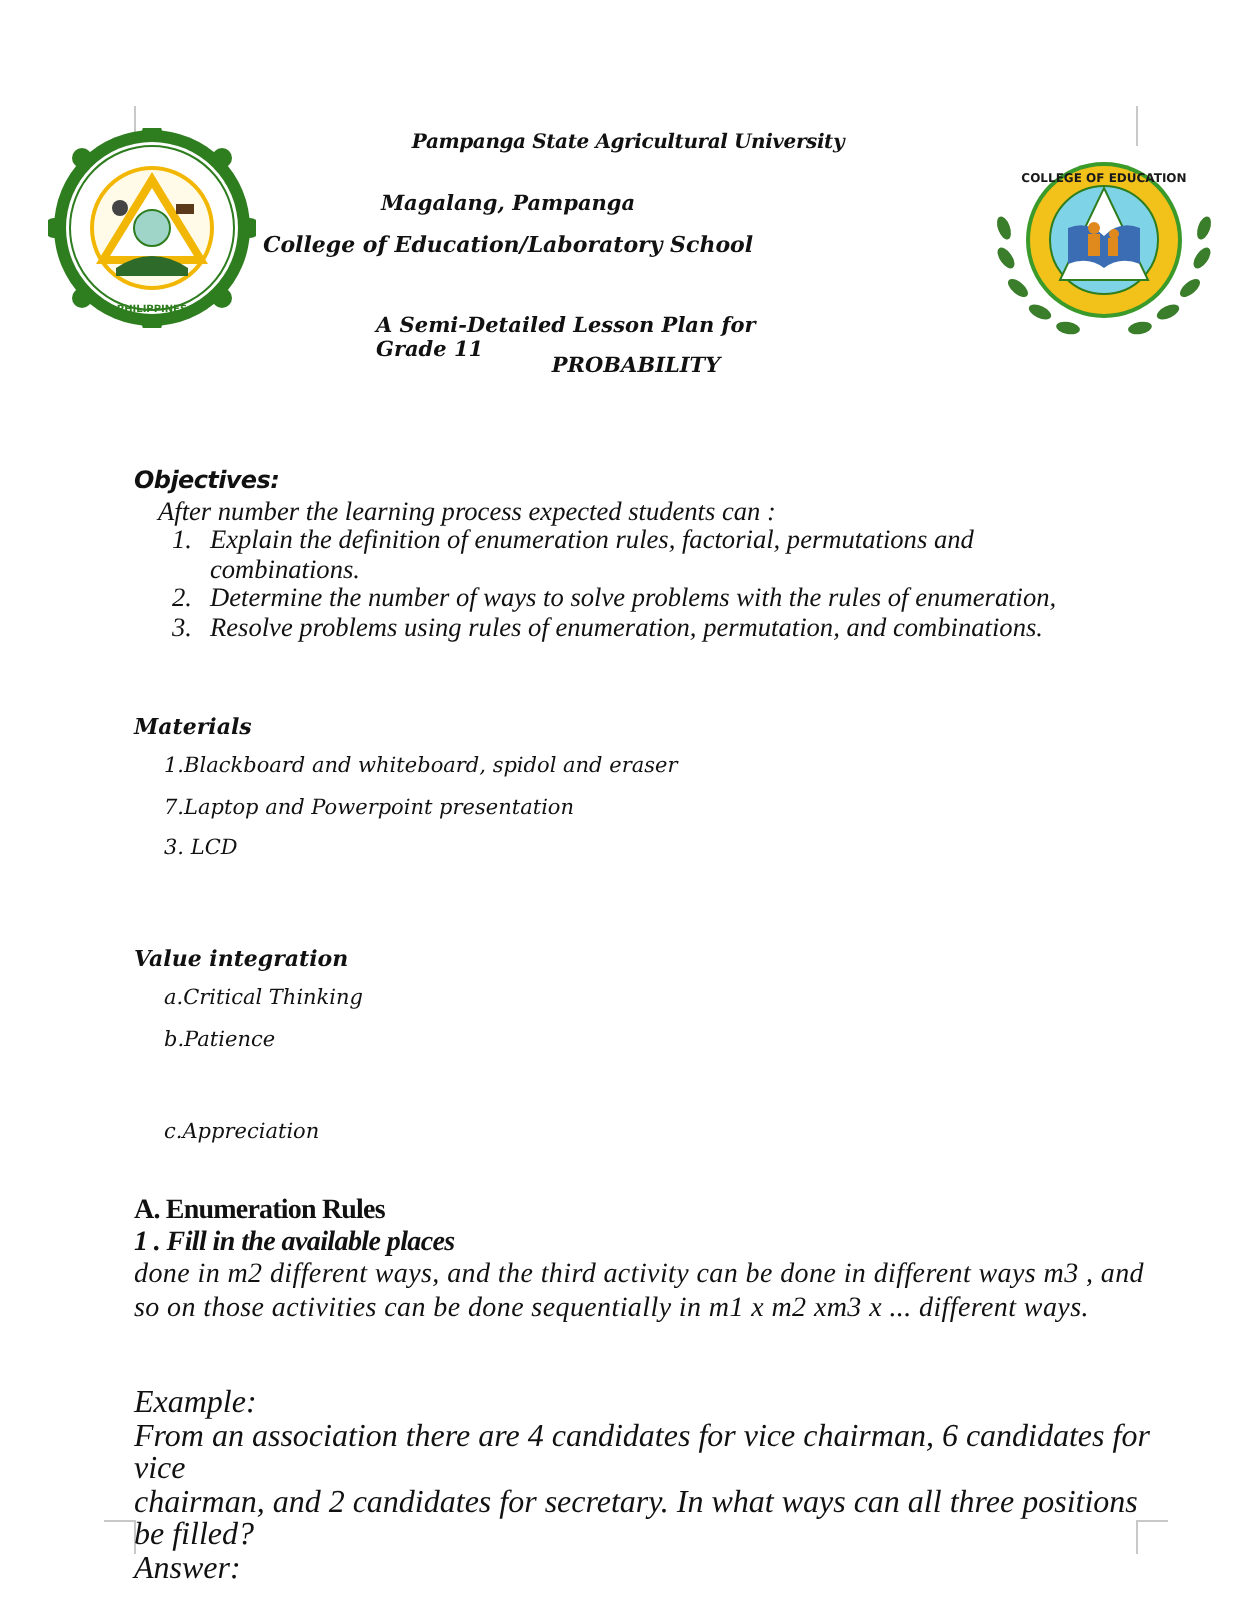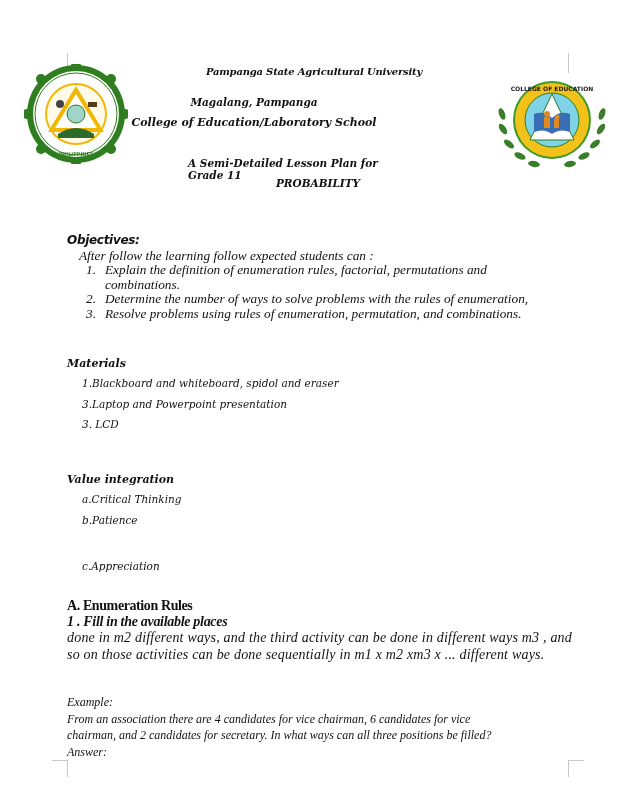--- a/index.html
+++ b/index.html
@@ -83,59 +83,59 @@
 </div>
 
 <div class="abs title h-univ">Pampanga State Agricultural University</div>
 <div class="abs title h-sub" style="top:96px; font-size:10.5px;">Magalang, Pampanga</div>
 <div class="abs title h-sub" style="top:116px; font-size:11px;">College of Education/Laboratory School</div>
 <div class="abs title h-sub" style="top:157px; left:188px; width:220px; text-align:left; font-size:10.5px;">A Semi-Detailed Lesson Plan for Grade 11</div>
 <div class="abs title h-sub" style="top:177px; left:258px; width:120px; text-align:center; font-size:10.5px;">PROBABILITY</div>
 
 <div class="abs" style="left:67px; top:232px; width:500px;">
   <div class="body-text" style="font-family:'DejaVu Sans', sans-serif; font-size:12px; font-weight:bold; font-style:italic; letter-spacing:-0.3px;">Objectives:</div>
-  <div class="body-text" style="padding-left:12px; font-size:13.3px; line-height:15px;">After follow the learning follow expected students can :</div>
+  <div class="body-text" style="padding-left:12px; font-size:13.3px; line-height:15px;">After number the learning process expected students can :</div>
   <ol class="objlist body-text" style="line-height:14.6px;">
     <li>
       <span class="num">1.</span>
       <span>Explain the definition of enumeration rules, factorial, permutations and</span><br>
       <span>combinations.</span>
     </li>
     <li>
       <span class="num">2.</span>
       <span>Determine the number of ways to solve problems with the rules of enumeration,</span><br>
     </li>
     <li>
       <span class="num">3.</span>
       <span>Resolve problems using rules of enumeration, permutation, and combinations.</span>
     </li>
   </ol>
 </div>
 
 <div class="abs sect-head" style="left:67px; top:357px;">Materials</div>
 <div class="abs sect-item" style="left:82px; top:377px;">1.Blackboard and whiteboard, spidol and eraser</div>
-<div class="abs sect-item" style="left:82px; top:398px;">3.Laptop and  Powerpoint presentation</div>
+<div class="abs sect-item" style="left:82px; top:398px;">7.Laptop and  Powerpoint presentation</div>
 <div class="abs sect-item" style="left:82px; top:418px;">3. LCD</div>
 
 <div class="abs sect-head" style="left:67px; top:473px;">Value integration</div>
 <div class="abs sect-item" style="left:82px; top:493px;">a.Critical Thinking</div>
 <div class="abs sect-item" style="left:82px; top:514px;">b.Patience</div>
 <div class="abs sect-item" style="left:82px; top:560px;">c.Appreciation</div>
 
 <div class="abs" style="left:67px; top:598px; width:505px;">
   <div class="body-text" style="font-weight:bold; font-style:normal; font-size:14px; letter-spacing:-0.4px; font-family:'Liberation Serif', serif;">A. Enumeration Rules</div>
   <div class="body-text" style="font-weight:bold; font-size:14px; letter-spacing:-0.3px;">1 . Fill in the available places</div>
   <div class="body-text" style="text-align:justify; line-height:16.5px; font-size:14px; letter-spacing:0.2px;">
     <div style="text-align-last:justify;">
       <span>done in </span><span>m2</span><span> different ways, and the third activity can be done in different ways </span><span>m3</span><span> , and</span>
     </div>
     <div>
       <span>so on those activities can be done sequentially in </span><span>m1 x m2 xm3 x ...</span><span> different ways.</span>
     </div>
   </div>
 </div>
 
-<div class="abs body-text" style="left:67px; top:694px; width:510px; font-size:12px; line-height:16.5px;">
+<div class="abs body-text" style="left:67px; top:694px; width:510px; font-size:16px; line-height:16.5px;">
   <div>Example:</div>
   <div>From an association there are 4 candidates for vice chairman, 6 candidates for vice</div>
   <div>chairman, and 2 candidates for secretary. In what ways can all three positions be filled?</div>
   <div>Answer:</div>
 </div>
 
 </body></html>

